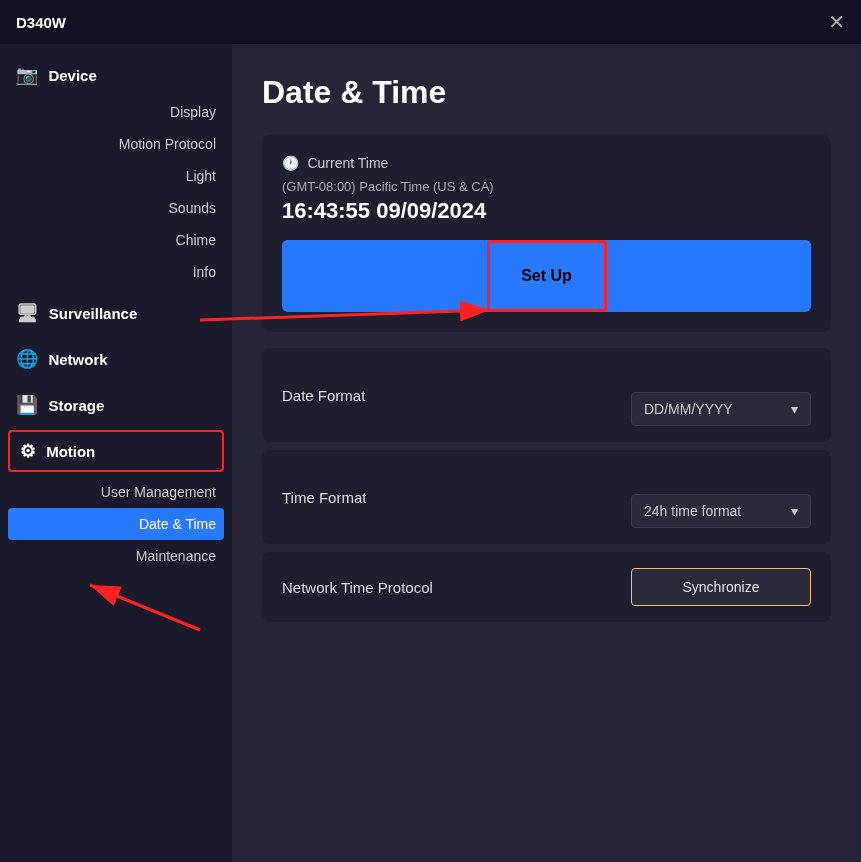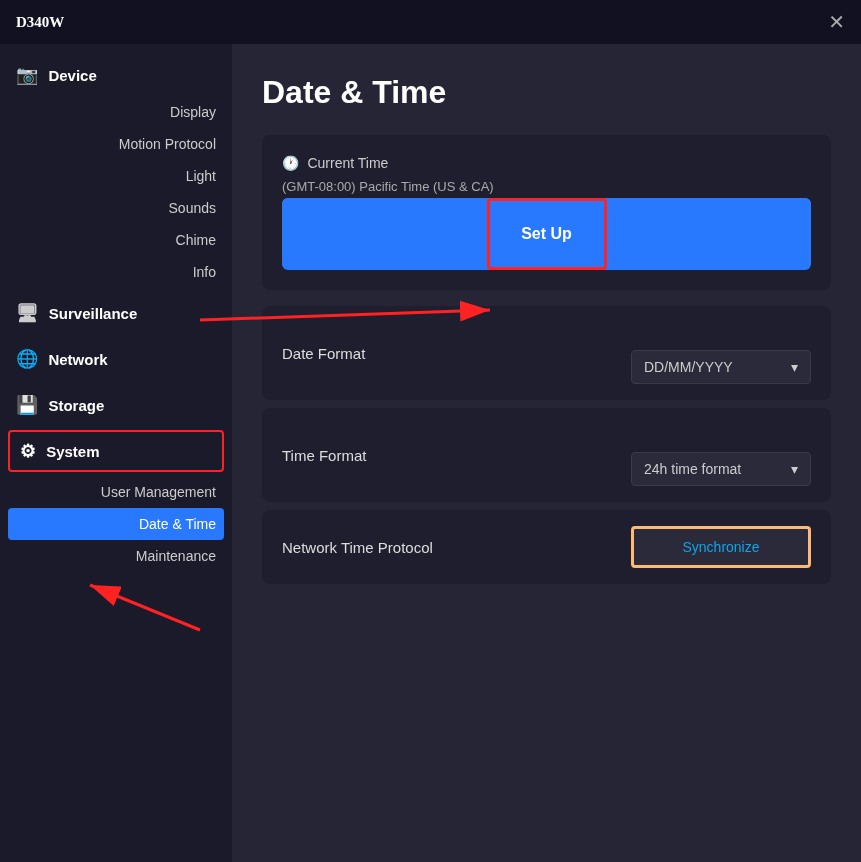--- a/index.html
+++ b/index.html
@@ -27,21 +27,20 @@
       display: flex;
       align-items: center;
       justify-content: space-between;
       padding: 0 16px;
       flex-shrink: 0;
     }
     .title-bar-title {
       color: #ffffff;
       font-size: 15px;
       font-weight: bold;
-      font-family: Liberation Serif, serif;
     }
     .close-btn {
       color: #aaaaaa;
       font-size: 20px;
       cursor: pointer;
       background: none;
       border: none;
       line-height: 1;
     }
     .main-layout {
@@ -141,21 +140,21 @@
     .setup-btn-left {
       flex: 1;
       height: 52px;
       background: #2979ff;
       border-radius: 6px 0 0 6px;
     }
     .setup-btn-center {
       background: #2979ff;
       border: 3px solid #ff2222;
       border-radius: 4px;
-      color: #ffffff;
+      color: #000000;
       font-size: 16px;
       font-weight: bold;
       padding: 24px 30px;
       cursor: pointer;
       min-width: 120px;
     }
     .setup-btn-right {
       flex: 1;
       height: 52px;
       background: #2979ff;
@@ -184,22 +183,22 @@
       cursor: pointer;
       min-width: 180px;
       display: flex;
       align-items: center;
       justify-content: space-between;
       gap: 10px;
       margin-top: 28px;
     }
     .synchronize-btn {
       background: #2a2a3a;
-      color: #0ea5e9;
-      border: 3px solid #fdba74;
+      color: #e5e5e5;
+      border: 1px solid #fdba74;
       border-radius: 4px;
       padding: 10px 28px;
       font-size: 14px;
       cursor: pointer;
       min-width: 180px;
       text-align: center;
     }
     
     .arrows-overlay {
       position: absolute;
@@ -255,37 +254,38 @@
       <div class="sidebar-section">
         <div class="sidebar-group-header">
           <span class="icon">💾</span>
           <span>Storage</span>
         </div>
       </div>
 
       <div class="sidebar-section">
         <div class="sidebar-group-header highlighted" style="border: 2px solid #ff2222; border-radius: 4px; margin: 0 8px 4px 8px; padding: 8px 10px;">
           <span class="icon">⚙</span>
-          <span>System</span>
+          <span>Motion</span>
         </div>
         <div class="sidebar-sub-item">User Management</div>
         <div class="sidebar-sub-item active">Date &amp; Time</div>
         <div class="sidebar-sub-item">Maintenance</div>
       </div>
     </div>
 
     <div class="content-area">
       <div class="page-title">Date &amp; Time</div>
 
       <div class="card">
         <div class="current-time-header">
           <span>🕐</span>
           <span>Current Time</span>
         </div>
         <div class="timezone-text">(GMT-08:00) Pacific Time (US &amp; CA)</div>
+        <div class="current-time-display">16:43:55  09/09/2024</div>
 
         <div class="setup-btn-wrapper">
           <div class="setup-btn-left"></div>
           <button class="setup-btn-center">Set Up</button>
           <div class="setup-btn-right"></div>
         </div>
       </div>
 
       <div class="row-card">
         <span class="row-label">Date Format</span>

